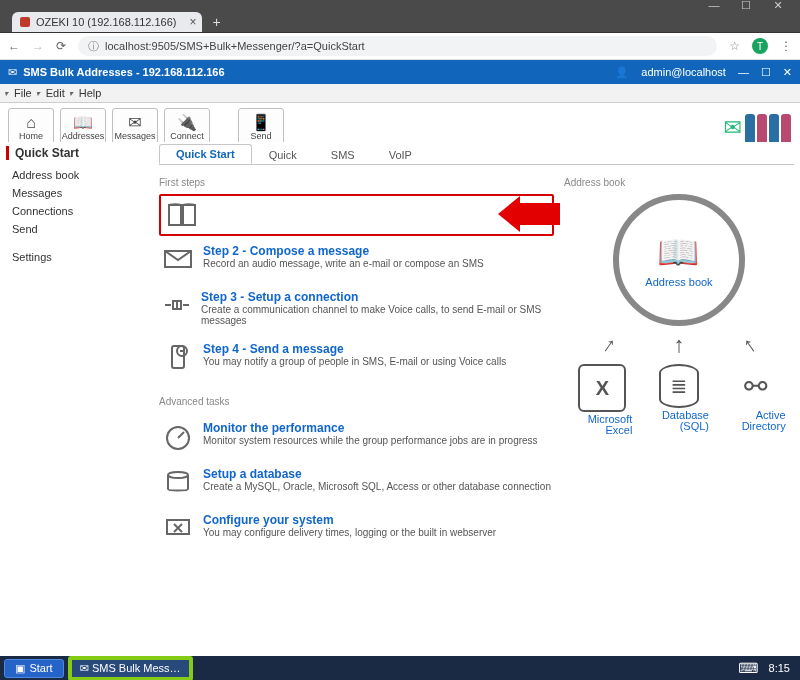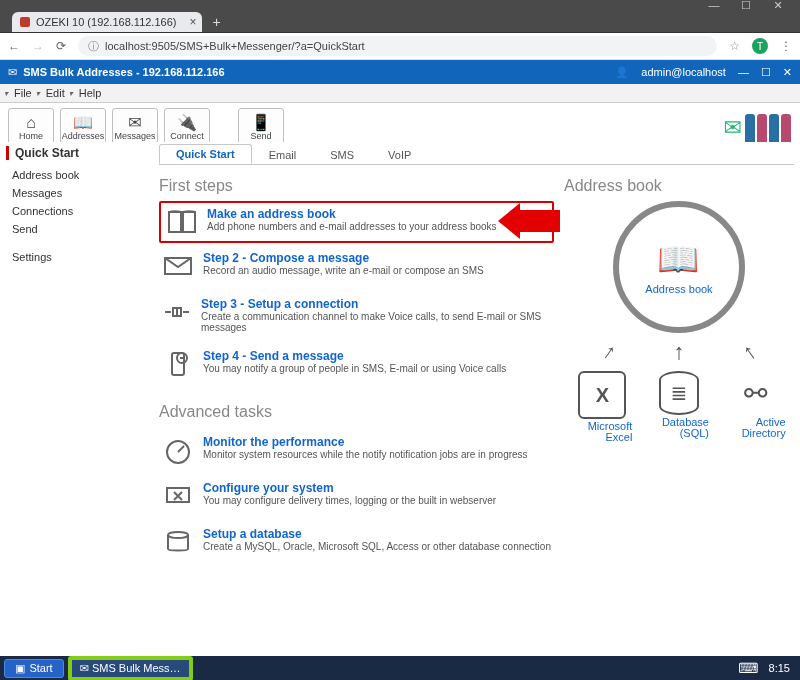--- a/index.html
+++ b/index.html
@@ -44,21 +44,21 @@
 .sidebar{width:140px;border-right:1px solid #fff;padding:0 6px;}
 .sb-hdr{font-size:12px;font-weight:bold;color:#333;border-left:3px solid #c00;padding-left:6px;margin:4px 0 6px 0;}
 .sb-item{padding:3px 6px;color:#333;font-size:11px;cursor:pointer;}
 .main{flex:1;padding:0 6px;overflow:hidden;}
 .tabsrow{height:22px;display:flex;border-bottom:1px solid #c7c7c7;align-items:flex-end;}
 .mtab{padding:3px 16px;font-size:11px;color:#555;border:1px solid transparent;border-bottom:none;cursor:pointer;}
 .mtab.active{color:#1166bb;font-weight:600;border:1px solid #c7c7c7;border-bottom:1px solid #fff;background:#fff;border-radius:3px 3px 0 0;}
 .cols{display:flex;margin-top:8px;}
 .left{flex:1.1;}
 .right{width:230px;margin-left:10px;}
-h2.sec{font-size:16px;font-weight:400;color:#888;margin:4px 0 6px 0;}
+h2.sec{font-size:10px;font-weight:400;color:#888;margin:4px 0 6px 0;}
 .step{display:flex;align-items:flex-start;padding:8px 2px;gap:8px;}
 .step .icn{width:34px;height:30px;color:#666;display:flex;align-items:center;justify-content:center;}
 .step .txt .t{color:#1166cc;font-size:12px;font-weight:600;}
 .step .txt .d{color:#555;font-size:10px;}
 .step.hl{border:2px solid #d40000;border-radius:2px;padding:4px;}
 .arrowcall{position:relative;}
 .redarrow{position:absolute;right:-6px;top:2px;display:flex;align-items:center;}
 .ra-body{width:40px;height:22px;background:#e30000;}
 .ra-head{width:0;height:0;border-top:18px solid transparent;border-bottom:18px solid transparent;border-right:22px solid #e30000;}
 .ab-circle{width:120px;height:120px;border:6px solid #888;border-radius:50%;margin:6px auto 4px auto;display:flex;flex-direction:column;align-items:center;justify-content:center;}
@@ -172,40 +172,36 @@
     <div class="sb-item">Messages</div>
     <div class="sb-item">Connections</div>
     <div class="sb-item">Send</div>
     <div style="height:10px"></div>
     <div class="sb-item">Settings</div>
   </div>
 
   <div class="main">
     <div class="tabsrow">
       <div class="mtab active">Quick Start</div>
-      <div class="mtab">Email</div>
+      <div class="mtab">Quick</div>
       <div class="mtab">SMS</div>
       <div class="mtab">VoIP</div>
     </div>
 
     <div class="cols">
       <div class="left">
         <h2 class="sec">First steps</h2>
 
         <div class="arrowcall">
           <div class="step hl">
             <div class="icn">
                 <svg class="icon" viewBox="0 0 32 28">
                   <path d="M3 4h12v20H3zM17 4h12v20H17zM3 4c0-1 12-1 12 0M17 4c0-1 12-1 12 0"></path>
                 </svg>
               </div>
-            <div class="txt">
-                <div class="t">Make an address book</div>
-                <div class="d">Add phone numbers and e-mail addresses to your address books</div>
-              </div>
           </div>
           <div class="redarrow">
               <div class="ra-head"></div>
               <div class="ra-body"></div>
             </div>
         </div>
 
         <div class="step">
           <div class="icn">
               <svg class="icon" viewBox="0 0 32 28">
@@ -249,47 +245,47 @@
 
         <div class="step">
           <div class="icn">
               <svg class="icon" viewBox="0 0 32 28">
                 <circle cx="16" cy="16" r="11"></circle>
                 <path d="M16 16l6-6"></path>
               </svg>
             </div>
           <div class="txt">
               <div class="t">Monitor the performance</div>
-              <div class="d">Monitor system resources while the notify notification jobs are in progress</div>
+              <div class="d">Monitor system resources while the group performance jobs are in progress</div>
+            </div>
+        </div>
+
+        <div class="step">
+          <div class="icn">
+              <svg class="icon" viewBox="0 0 32 28">
+                <ellipse cx="16" cy="7" rx="10" ry="3"></ellipse>
+                <path d="M6 7v14c0 2 20 2 20 0V7"></path>
+              </svg>
+            </div>
+          <div class="txt">
+              <div class="t">Setup a database</div>
+              <div class="d">Create a MySQL, Oracle, Microsoft SQL, Access or other database connection</div>
             </div>
         </div>
 
         <div class="step">
           <div class="icn">
               <svg class="icon" viewBox="0 0 32 28">
                 <rect x="5" y="6" width="22" height="14"></rect>
                 <path d="M12 10l8 8M20 10l-8 8"></path>
               </svg>
             </div>
           <div class="txt">
               <div class="t">Configure your system</div>
               <div class="d">You may configure delivery times, logging or the built in webserver</div>
-            </div>
-        </div>
-
-        <div class="step">
-          <div class="icn">
-              <svg class="icon" viewBox="0 0 32 28">
-                <ellipse cx="16" cy="7" rx="10" ry="3"></ellipse>
-                <path d="M6 7v14c0 2 20 2 20 0V7"></path>
-              </svg>
-            </div>
-          <div class="txt">
-              <div class="t">Setup a database</div>
-              <div class="d">Create a MySQL, Oracle, Microsoft SQL, Access or other database connection</div>
             </div>
         </div>
       </div>
 
       <div class="right">
         <h2 class="sec">Address book</h2>
         <div class="ab-circle">
           <span class="book">📖</span>
           <span class="lbl">Address book</span>
         </div>

